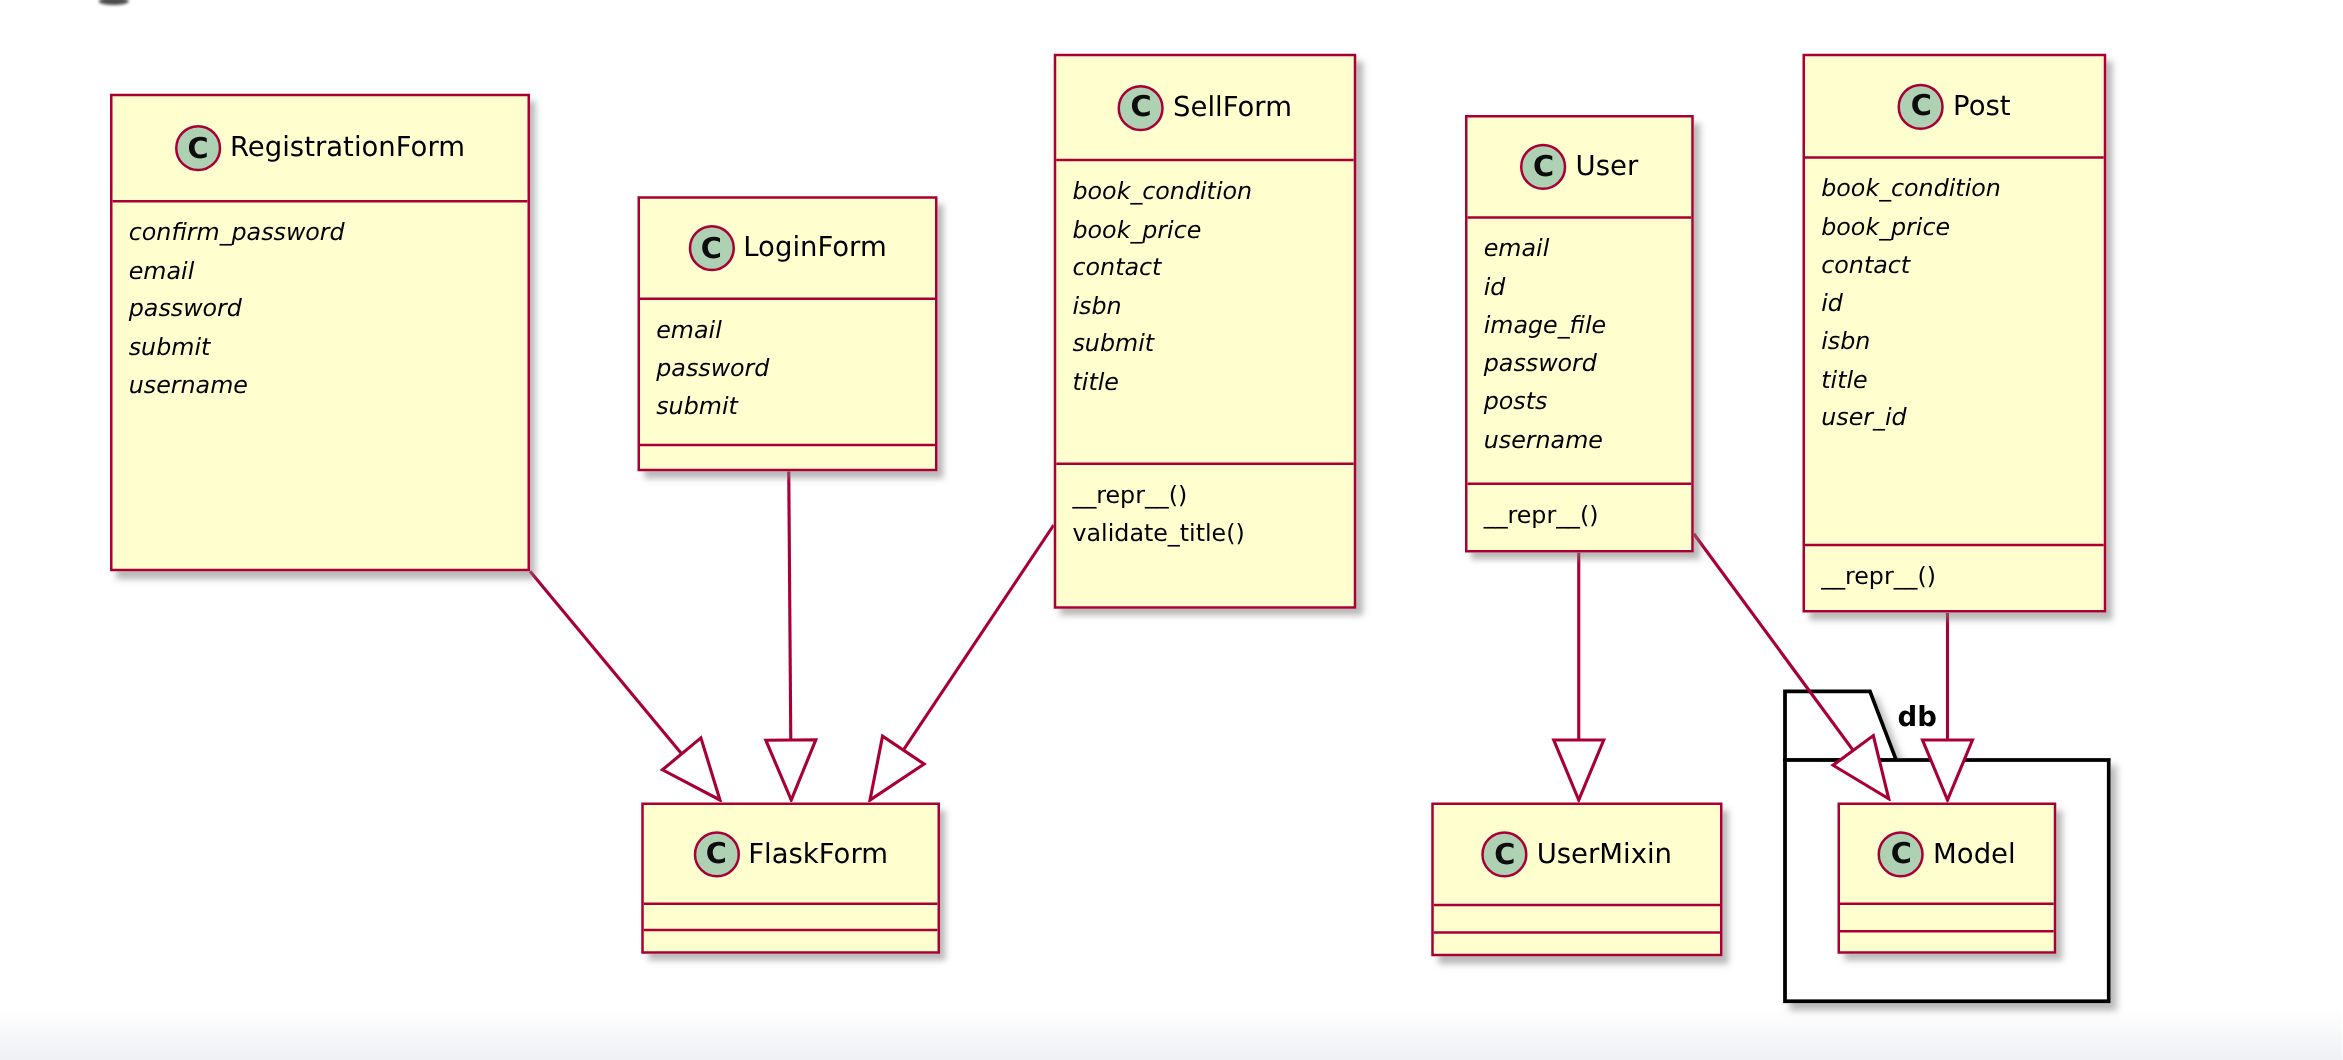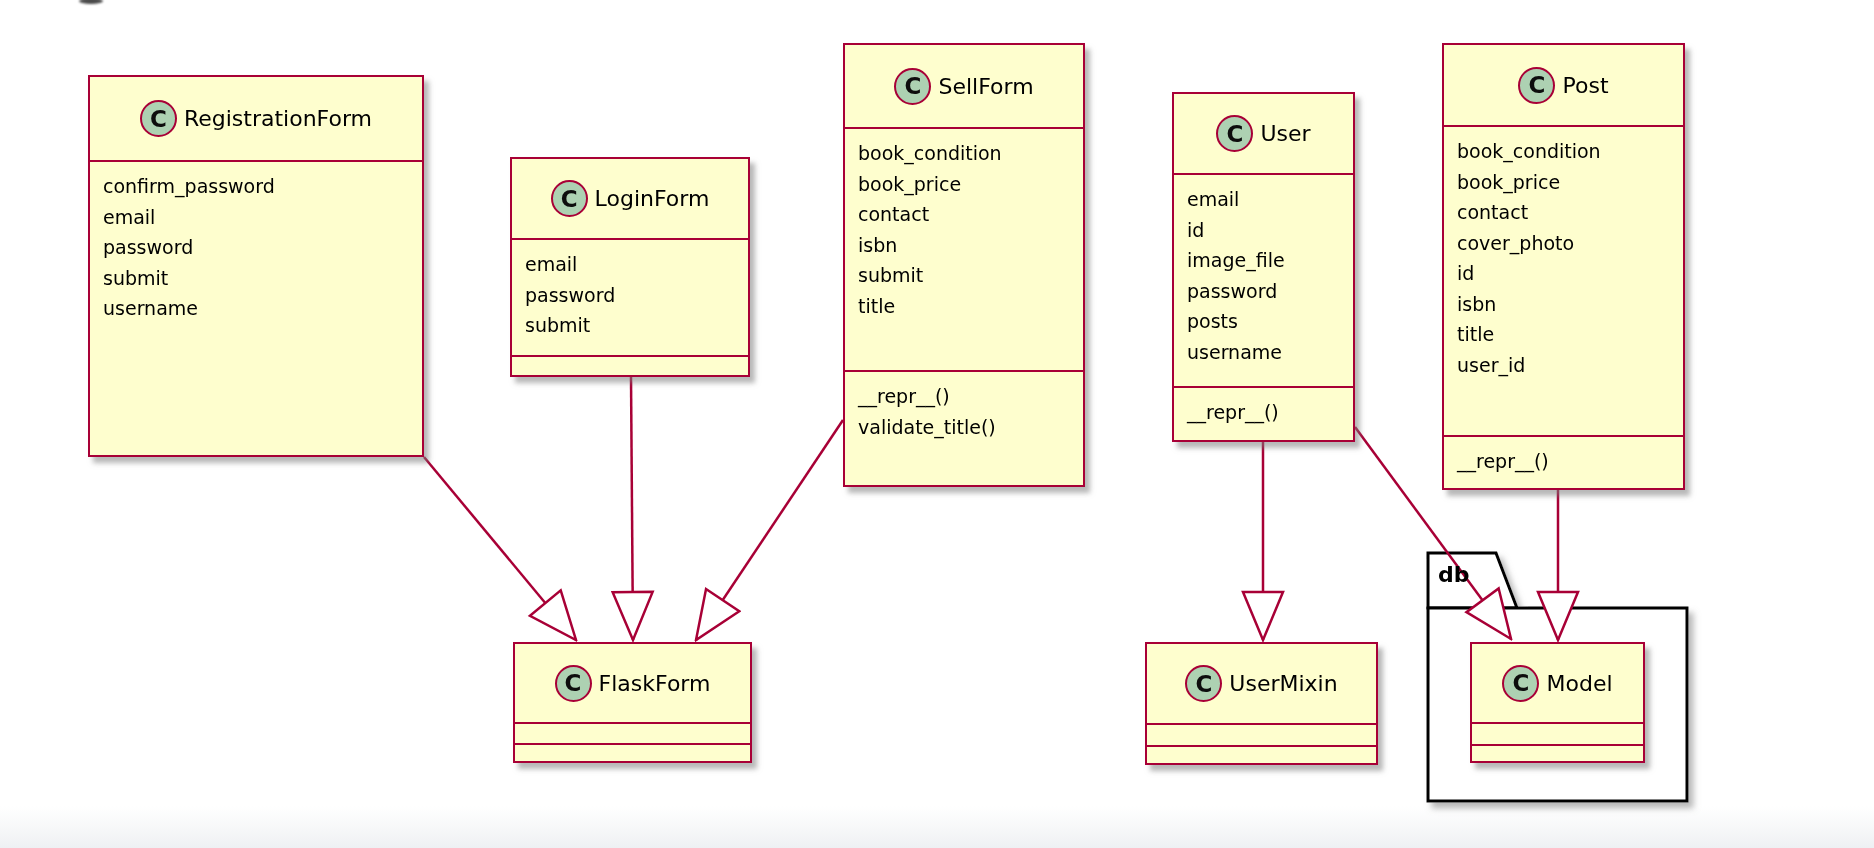--- a/index.html
+++ b/index.html
@@ -25,25 +25,25 @@
     background:#ADD1B2; border:2.5px solid #A80036; box-sizing:border-box;
     display:flex; align-items:center; justify-content:center;
     font-weight:bold; font-size:23px; color:#0d0d0d;
   }
   .class-name { font-size:22px; white-space:nowrap;text-align:right; }
   .attrs, .methods {
     box-sizing:border-box; border-top:2px solid #A80036;
     padding:9px 13px 0 13px; font-size:19px; line-height:30.5px;
     white-space:nowrap; overflow:hidden;
   }
-  .attrs { flex:0 0 auto; }
+  .attrs { flex:0 0 auto;font-style:italic; }
   .methods { flex:1 1 auto; }
 
   #package-label {
-    position:absolute; left:1438px; top:562px; width:56px;
+    position:absolute; left:1518px; top:562px; width:56px;
     font-size:22px; font-weight:bold; color:#000; z-index:1;
   }
   #top-smudge {
     position:absolute; left:79px; top:-2px; width:24px; height:6px;
     background:#4a4a4a; border-radius:50%; filter:blur(1.2px);
   }
   #bottom-band {
     position:absolute; left:0; bottom:0; width:100%; height:42px;
     background:linear-gradient(180deg, rgba(238,240,242,0) 0%, rgba(238,240,242,0.5) 55%, #eef0f3 100%);
   }
@@ -136,21 +136,20 @@
   </div>
     <div class="class-box" style="left: 1442px; top: 43px; width: 243px; height: 447px;">
     <div class="class-title" style="height: 80px;">
       <span class="class-circle">C</span>
       <span class="class-name">Post</span>
     </div>
     <div class="attrs" style="height: 310px;">
         <div>book_condition</div>
         <div>book_price</div>
         <div>contact</div>
-        <div>cover_photo</div>
         <div>id</div>
         <div>isbn</div>
         <div>title</div>
         <div>user_id</div>
       </div>
     <div class="methods">
         <div>__repr__()</div>
       </div>
   </div>
     <div class="class-box" style="left: 513px; top: 642px; width: 239px; height: 121px;">

